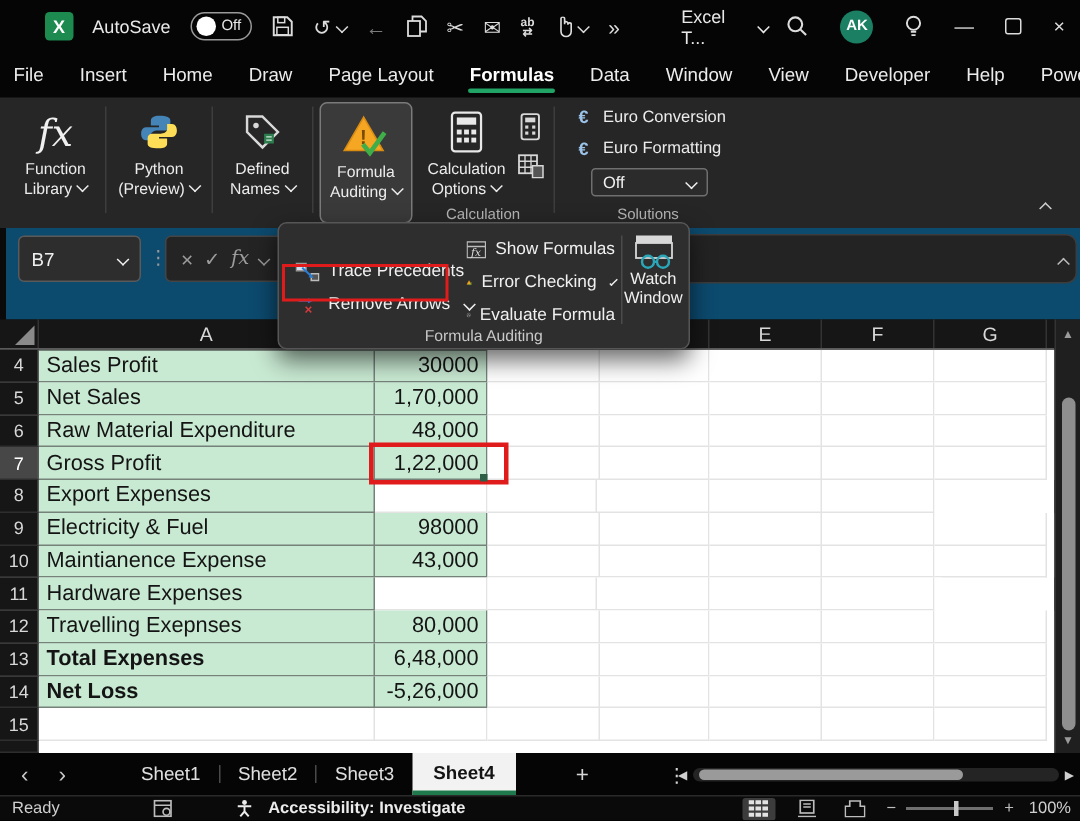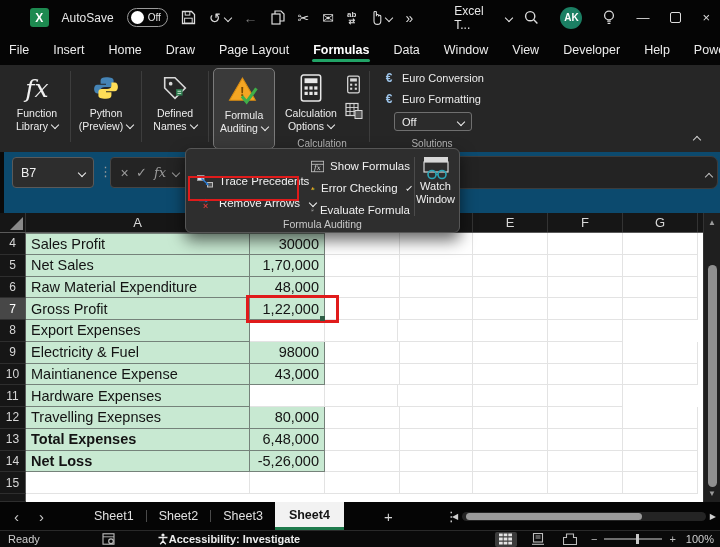--- a/index.html
+++ b/index.html
@@ -121,21 +121,21 @@
   .stabmore{margin-left:52px;align-self:center;font-size:13px;color:#d5d5d5;}
   .hscroll{position:absolute;left:452px;top:9px;width:264px;height:11px;display:flex;align-items:center;color:#cfcfcf;font-size:8px;}
   .htrack{flex:1;height:9px;margin:0 4px;position:relative;background:#242424;border-radius:5px;}
   .hthumb{position:absolute;left:4px;top:1px;width:176px;height:7px;background:#9a9a9a;border-radius:4px;}
 
   
   .sbar{position:absolute;top:530px;left:0;width:720px;height:17px;background:#0a0a0a;border-top:1px solid #2a2a2a;
         display:flex;align-items:center;font-size:11px;color:#cfcfcf;box-sizing:border-box;z-index:40;}
   .sready{padding-left:8px;}
   .smacro{margin-left:62px;}
-  .sacc{margin-left:42px;display:flex;align-items:flex-end;gap:0;font-weight:700;color:#ececec;}
+  .sacc{margin-left:42px;display:flex;align-items:flex-end;gap:10px;font-weight:700;color:#ececec;}
   .sright{margin-left:auto;display:flex;align-items:center;gap:10px;padding-right:6px;}
   .vicon{width:22px;height:15px;display:flex;align-items:center;justify-content:center;border-radius:2px;}
   .vicon.sel{background:#3c3c3c;}
   .zslider{display:flex;align-items:center;gap:7px;color:#bdbdbd;}
   .ztrack{width:58px;height:2px;background:#6f6f6f;position:relative;}
   .zthumb{position:absolute;left:32px;top:-4px;width:3px;height:10px;background:#c9c9c9;}
 </style>
 </head>
 <body>
 

